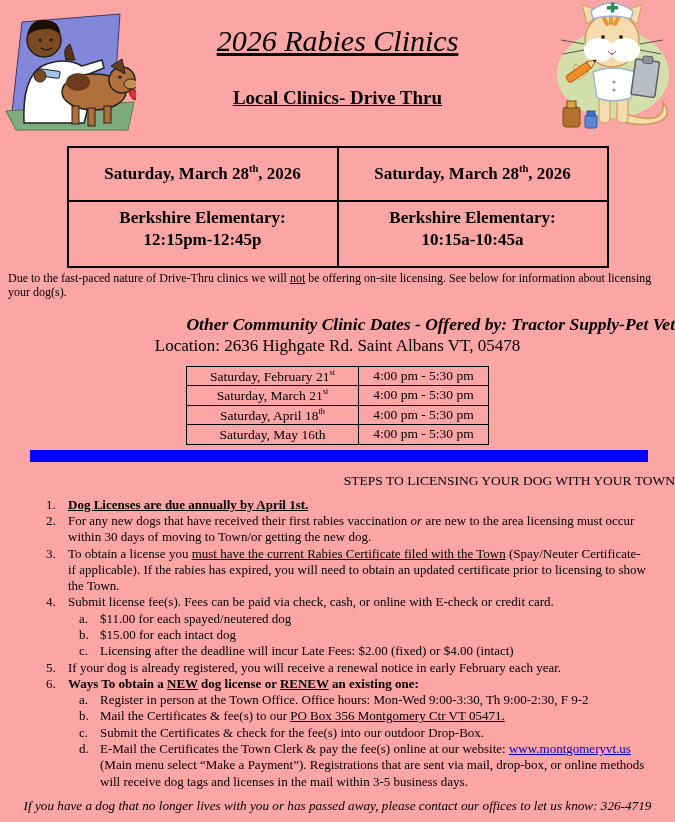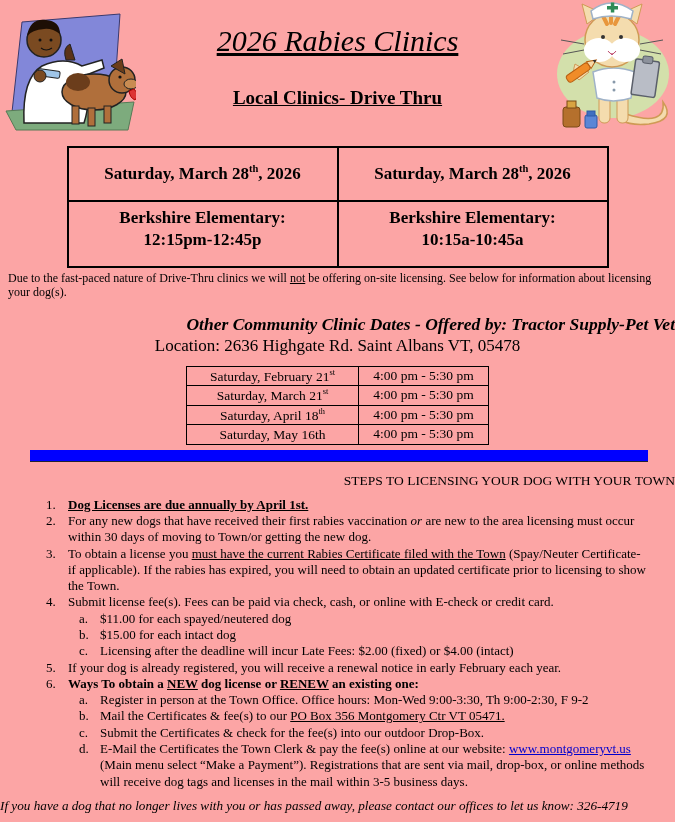--- a/index.html
+++ b/index.html
@@ -40,21 +40,21 @@
   .steps-heading { margin-top: 11px; text-align: right; font-size: 13.5px; }
   .steps { margin-top: 8px; font-size: 13px; line-height: 16.3px; }
   .step { display: flex; margin: 0 28px 0 46px; }
   .step .num { flex: 0 0 22px; }
   .step .txt { flex: 1; }
   .sub { display: flex; margin: 0 28px 0 79px; }
   .sub .letter { flex: 0 0 21px; }
   .sub .txt { flex: 1; }
   .b { font-weight: bold; }
   a.weblink { color: #0000cc; text-decoration: underline; cursor: pointer; }
-  .footer-note { margin-top: 8px; text-align: left; font-style: italic; font-size: 13.2px; }
+  .footer-note { margin-top: 8px; text-align: center; font-style: italic; font-size: 13.2px; }
 </style>
 </head>
 <body>
 
 <div class="page">
 
   <div class="header">
     <svg class="clipart-left" role="img" width="132" height="124" viewBox="0 0 132 124" aria-label="veterinarian giving a dog an injection">
       <polygon points="18,14 116,6 110,92 8,104" fill="#8287d9" stroke="#3a3a6e"></polygon>
       <polygon points="2,103 130,94 124,122 12,122" fill="#7dab7d" stroke="#567a56"></polygon>

